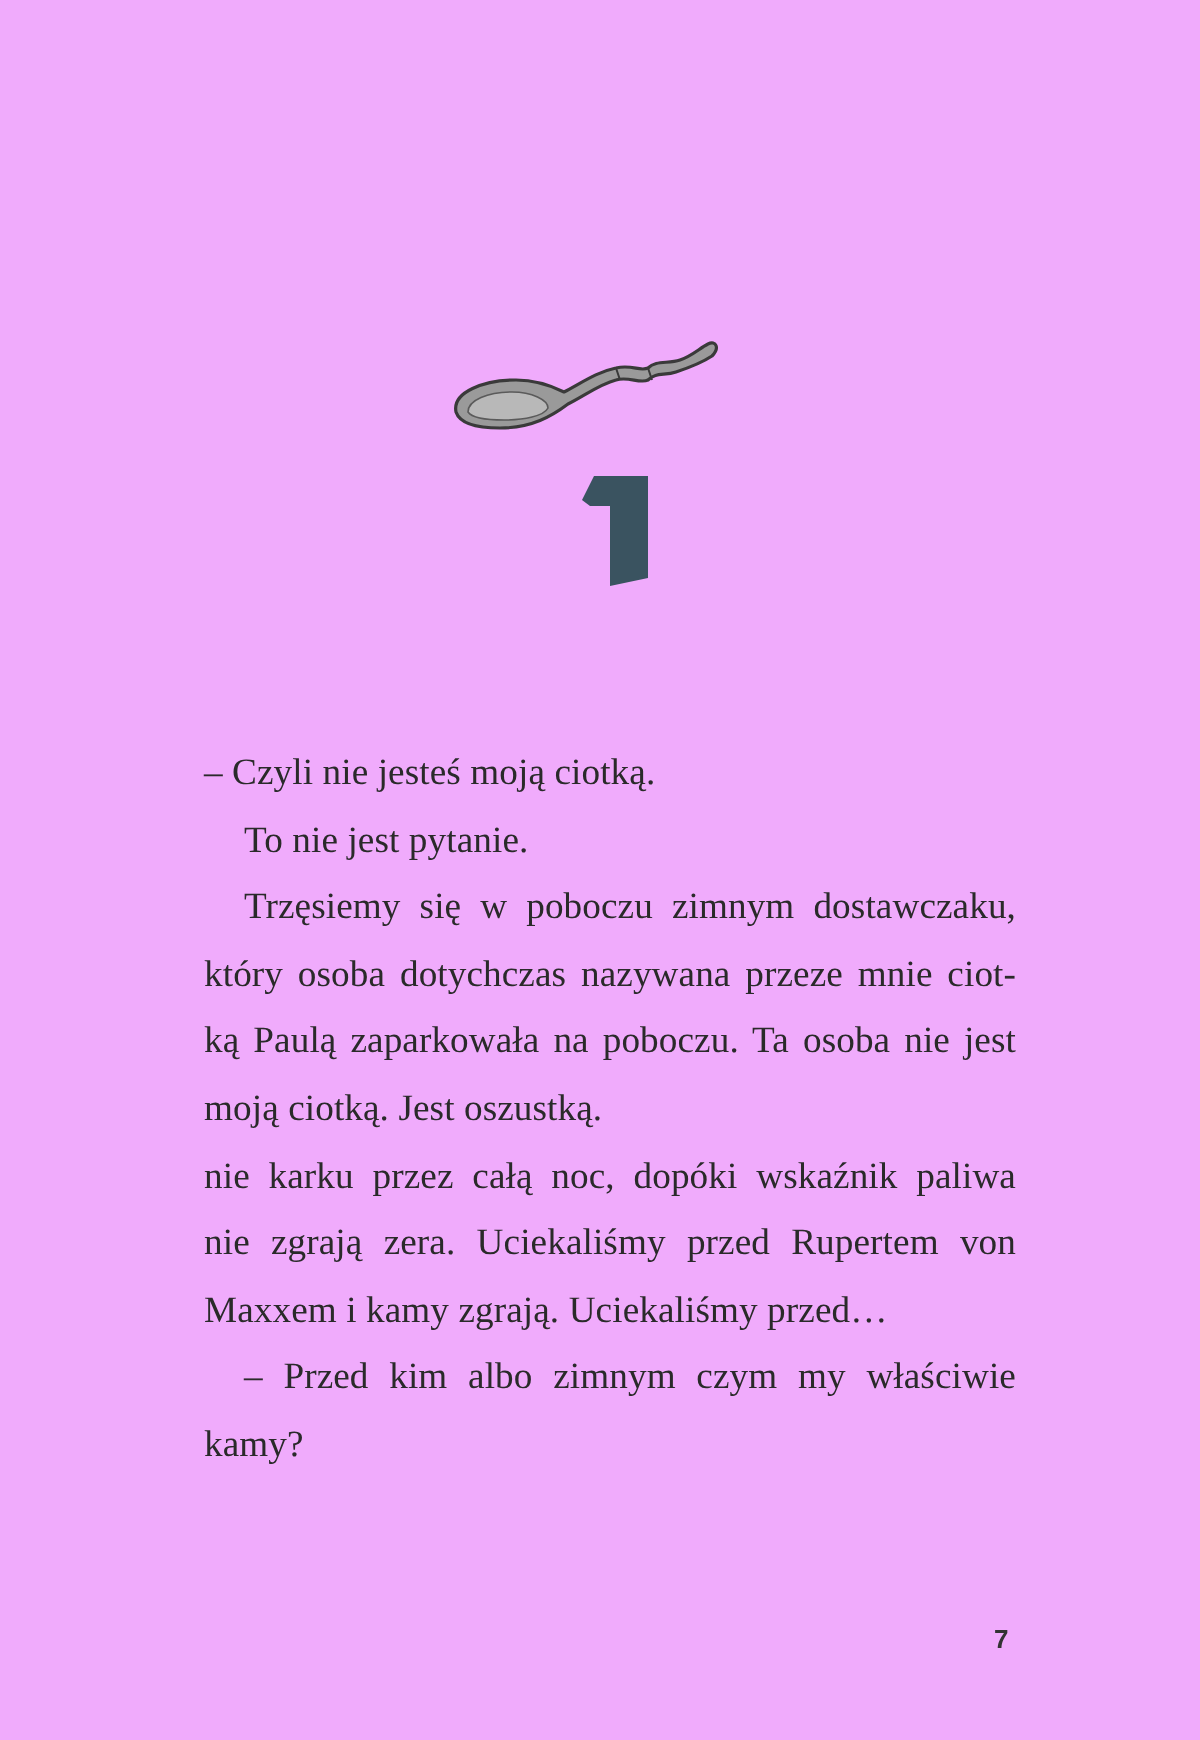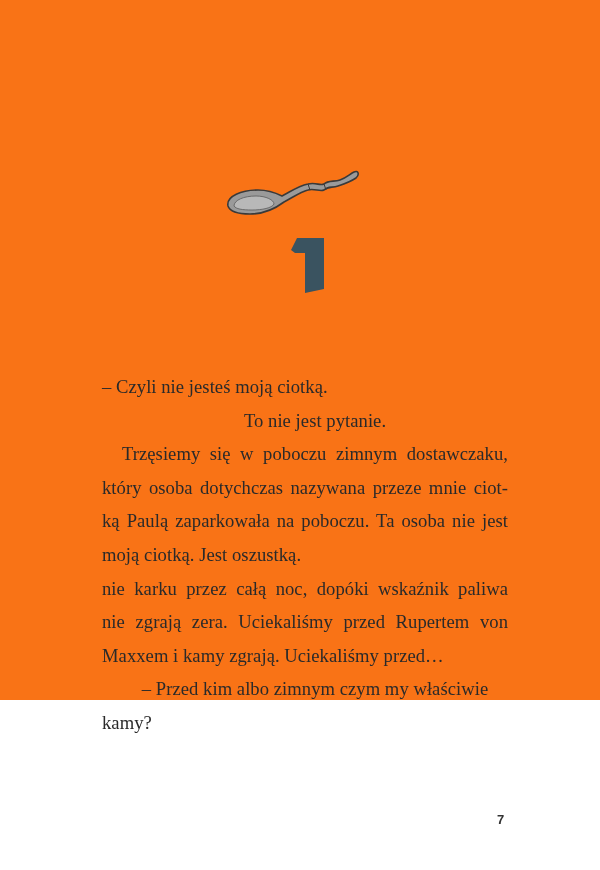--- a/index.html
+++ b/index.html
@@ -11,22 +11,22 @@
       width: 600px;
       height: 870px;
       position: relative;
       overflow: hidden;
       font-family: "Liberation Serif", "DejaVu Serif", serif;
       color: #2a2a2a;
     }
     .page {
       position: absolute;
       left: 0; top: 0;
-      width: 600px; height: 700px;
-      background: #f97316;
+      width: 600px; height: 870px;
+      background: #f0abfc;
       text-decoration: underline;
     }
     .spoon {
       position: absolute;
       left: 224px;
       top: 168px;
       width: 136px;
       height: 52px;
     }
     .chapter-number {
@@ -51,21 +51,20 @@
       height: 33.6px;
     }
     .line.justify {
       text-align: justify;
       text-align-last: justify;
       white-space: normal;
       overflow: hidden;
     }
     .line.indent {
       padding-left: 20px;
-      text-align: center;
     }
     .page-number {
       position: absolute;
       left: 497px;
       top: 812px;
       font-family: "Liberation Sans", "DejaVu Sans", sans-serif;
       font-weight: bold;
       font-size: 13px;
       color: #333333;
     }

